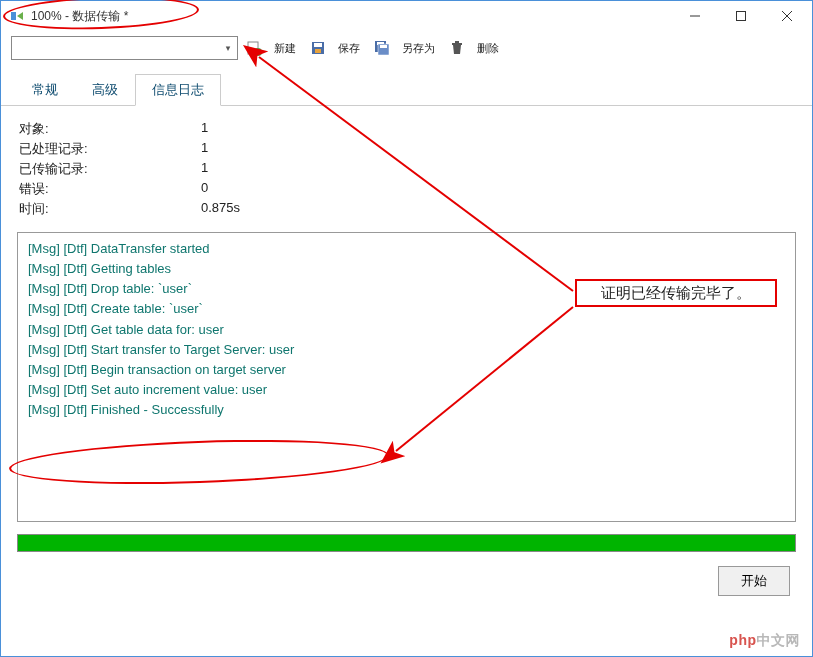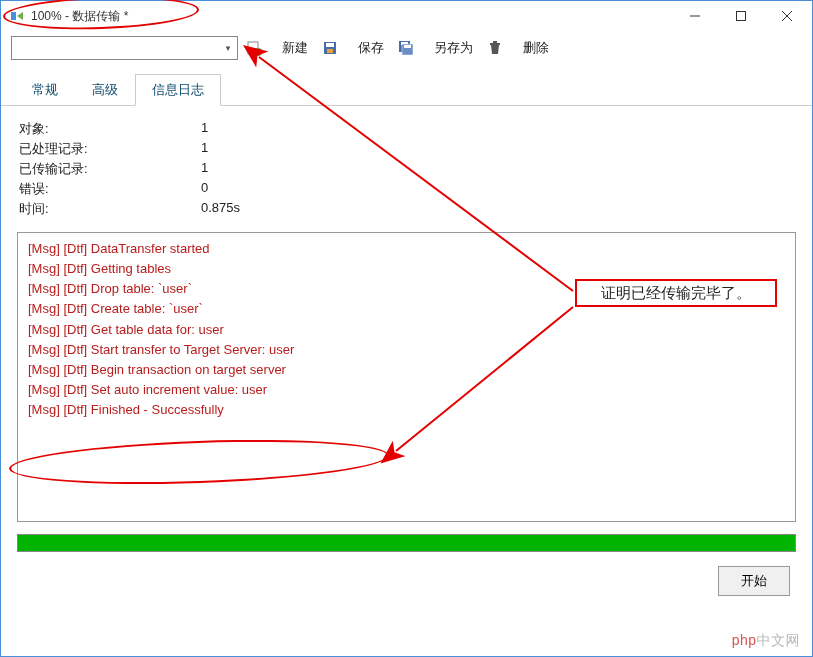--- a/index.html
+++ b/index.html
@@ -9,45 +9,45 @@
     .titlebar { height: 30px; background: #fff; display: flex; align-items: center; padding: 0 2px; }
     .titlebar-icon { width: 16px; height: 16px; margin: 0 6px; display: inline-flex; }
     .titlebar-text { font-size: 12px; color: #333; flex: 1; }
     .win-controls { display: flex; height: 30px; }
     .win-btn { width: 46px; height: 30px; display: flex; align-items: center; justify-content: center; font-size: 14px; color: #333; }
     .win-btn.close { font-size: 16px; }
     
     .toolbar { height: 34px; display: flex; align-items: center; padding: 4px 10px; gap: 2px; }
     .dropdown { width: 227px; height: 24px; border: 1px solid #888; background: #fff; display: flex; align-items: center; }
     .dropdown-arrow { width: 18px; text-align: center; font-size: 9px; color: #555; margin-left: auto; }
-    .tb-btn { display: flex; align-items: center; gap: 20px; padding: 2px 6px; font-size: 13px; color: #222; }
+    .tb-btn { display: flex; align-items: center; gap: 12px; padding: 2px 6px; font-size: 11px; color: #222; }
     .tb-icon { width: 16px; height: 16px; display: inline-flex; align-items: center; justify-content: center; }
     
     .tabs { display: flex; padding: 0 14px; margin-top: 8px; border-bottom: 1px solid #ccc; }
     .tab { padding: 6px 16px; font-size: 13px; color: #0c4a6e; border: 1px solid transparent; border-bottom: none; position: relative; top: 1px; }
     .tab.active { background: #fff; border-color: #ccc; border-bottom: 1px solid #fff; }
     
     .stats { padding: 12px 18px 8px; }
     .stat-row { display: flex; margin: 2px 0; font-size: 13px; }
     .stat-label { width: 182px; color: #222; }
     .stat-value { color: #222; }
     
-    .log-box { margin: 4px 16px; border: 1px solid #999; padding: 6px 10px; height: 290px; overflow: hidden; font-size: 13px; line-height: 1.55; color: #b91c1c; background: #fff; }
+    .log-box { margin: 4px 16px; border: 1px solid #999; padding: 6px 10px; height: 290px; overflow: hidden; font-size: 13px; line-height: 1.55; color: #0f766e; background: #fff; }
     
     .progress-bar { margin: 12px 16px 8px; height: 18px; background: #00b400; border: 1px solid #888; }
     
     .button-row { display: flex; justify-content: flex-end; padding: 6px 22px 10px; gap: 8px; }
     .btn { padding: 5px 22px; border: 1px solid #999; background: #f0f0f0; font-size: 13px; }
     
     
     .anno-ellipse-top { position: absolute; left: 2px; top: -4px; width: 196px; height: 32px; border: 2px solid #e40000; border-radius: 50%; transform: rotate(-2deg); pointer-events: none; }
     .anno-ellipse-bottom { position: absolute; left: 8px; top: 440px; width: 380px; height: 42px; border: 2px solid #e40000; border-radius: 50%; transform: rotate(-2deg); pointer-events: none; }
     .anno-box { position: absolute; left: 574px; top: 278px; width: 202px; height: 28px; border: 2px solid #e40000; display: flex; align-items: center; justify-content: center; font-size: 15px; color: #222; background: #fff; }
     .arrow { position: absolute; pointer-events: none; }
-    .watermark { position: absolute; right: 12px; bottom: 6px; font-size: 14px; color: #b8b8b8; font-weight: normal; letter-spacing: 0.5px; }
+    .watermark { position: absolute; right: 12px; bottom: 6px; font-size: 14px; color: #b8b8b8; font-weight: bold; letter-spacing: 0.5px; }
     .watermark .php { color: #d8544f; }
   </style>
 </head>
 <body>
 
 <div class="window">
 
   <div class="titlebar">
     <span class="titlebar-icon">
       <svg viewBox="0 0 16 16">

